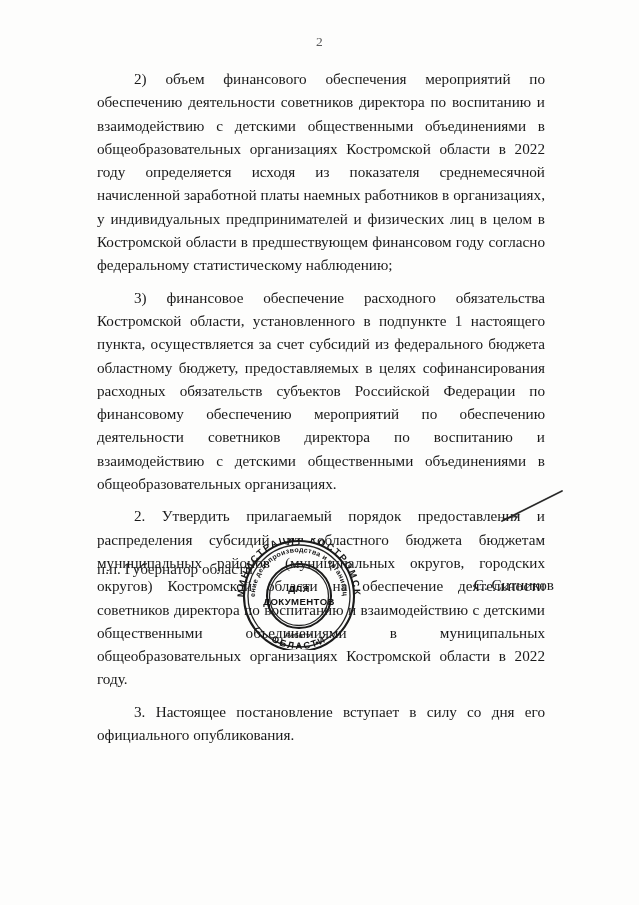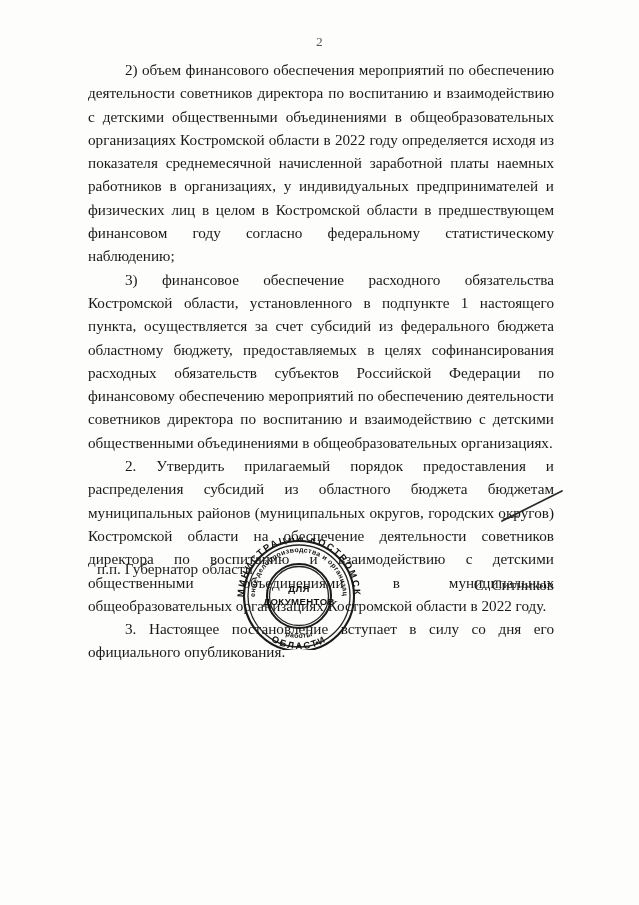--- a/index.html
+++ b/index.html
@@ -31,21 +31,21 @@
   }
 
   
   #body-text {
     position: absolute;
     left: 88px;
     top: 58px;
     width: 466px;
   }
   .para {
-    margin: 0;
+    margin: 9px;
     text-align: justify;
     text-align-last: left;
     text-indent: 37px;
     font-size: 15.2px;
     line-height: 23.3px;
     color: #191919;
     hyphens: none;
     -webkit-hyphens: none;
   }
   .para.last-justify {

